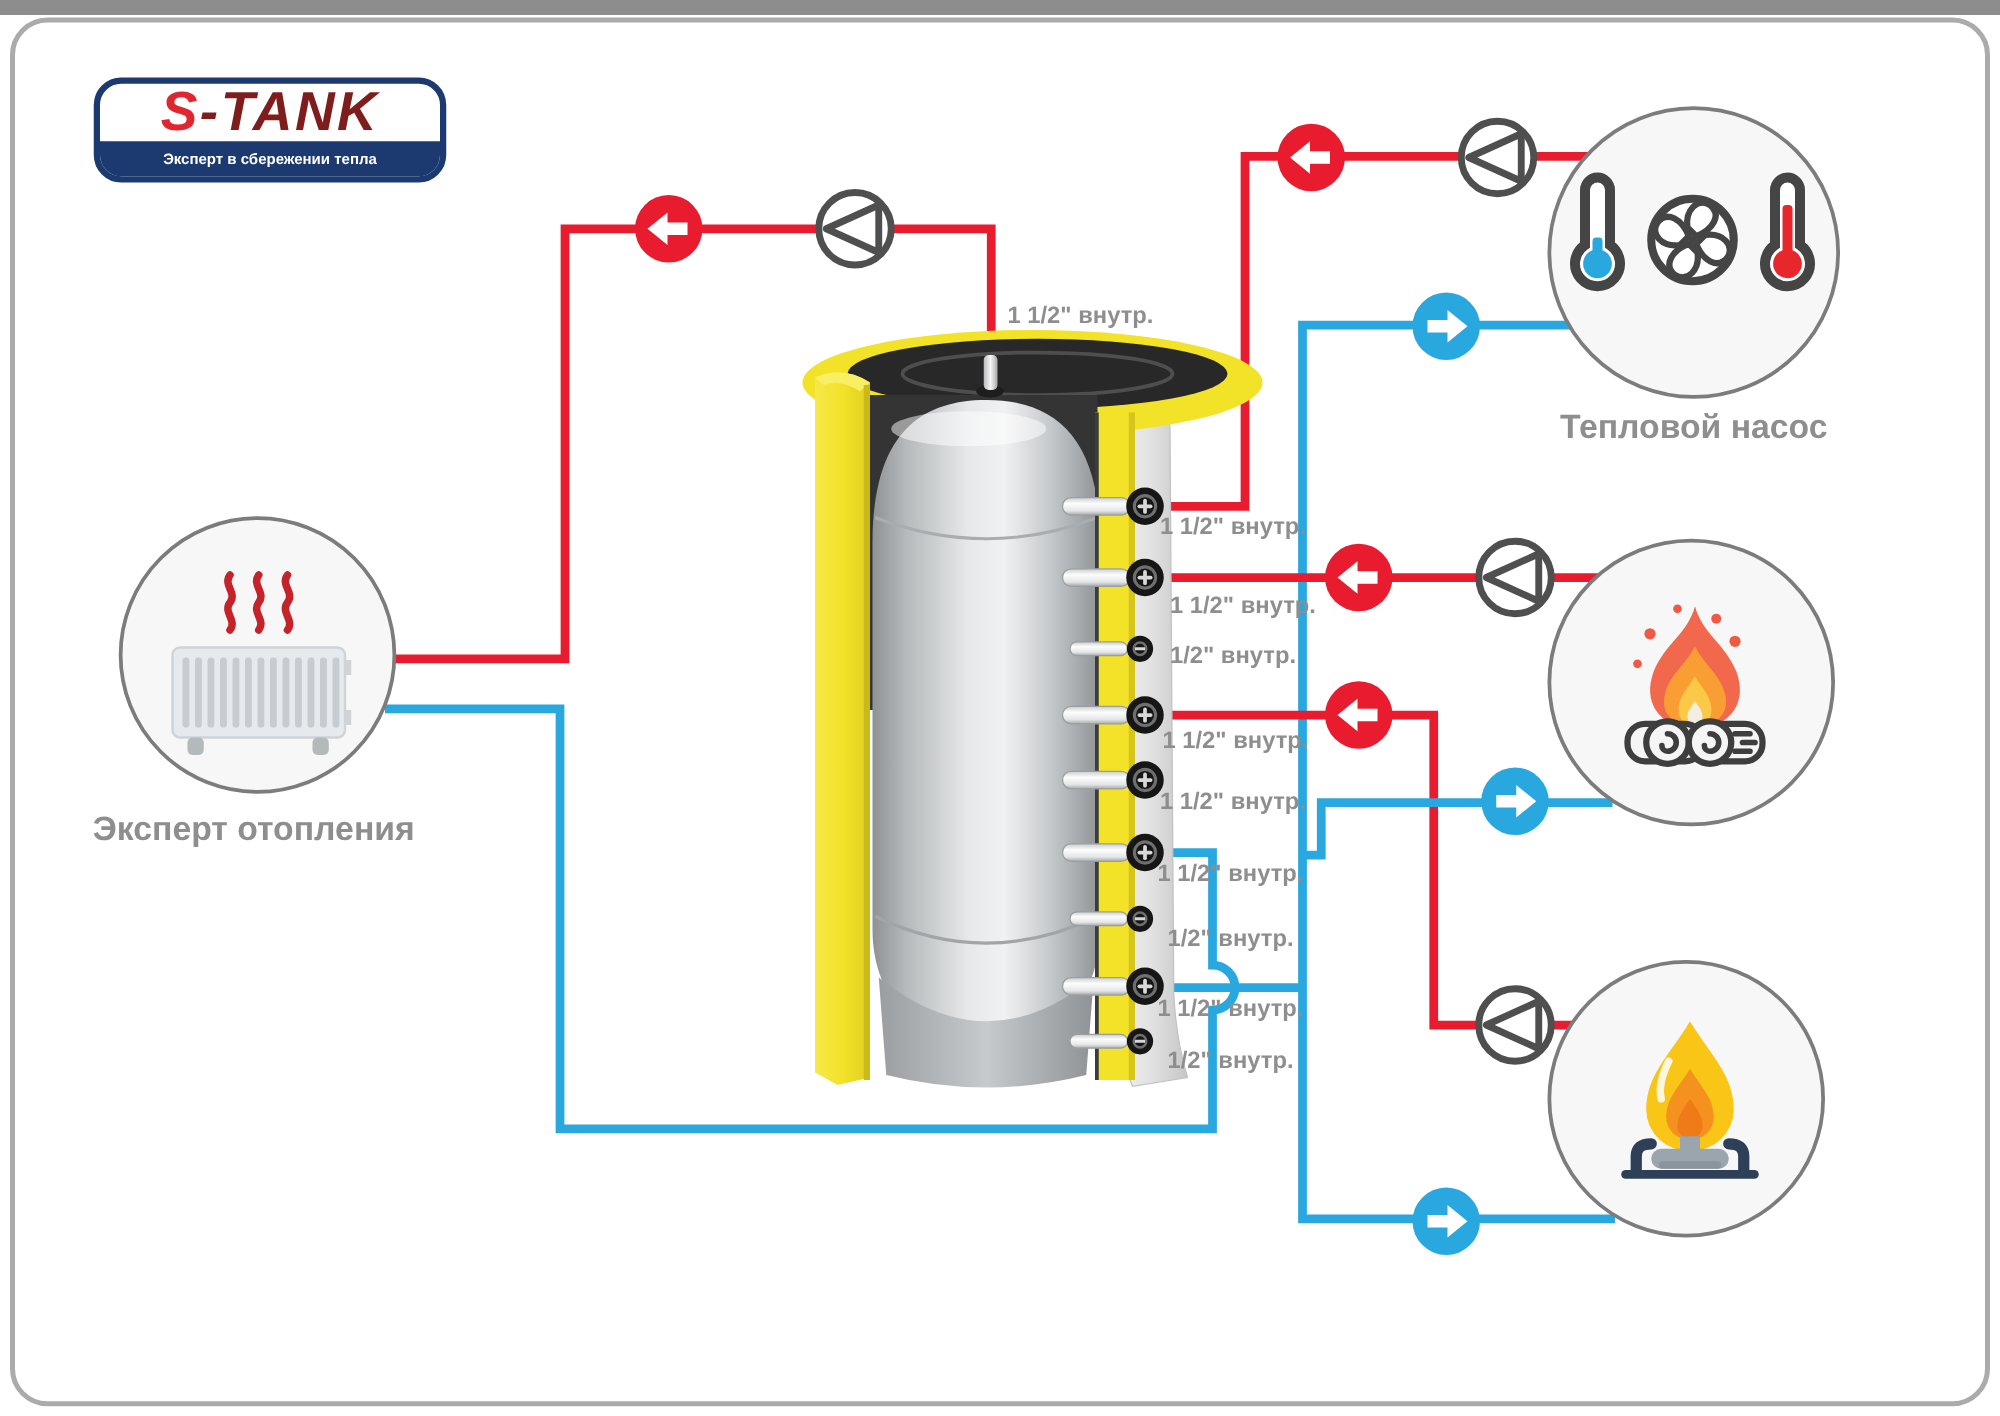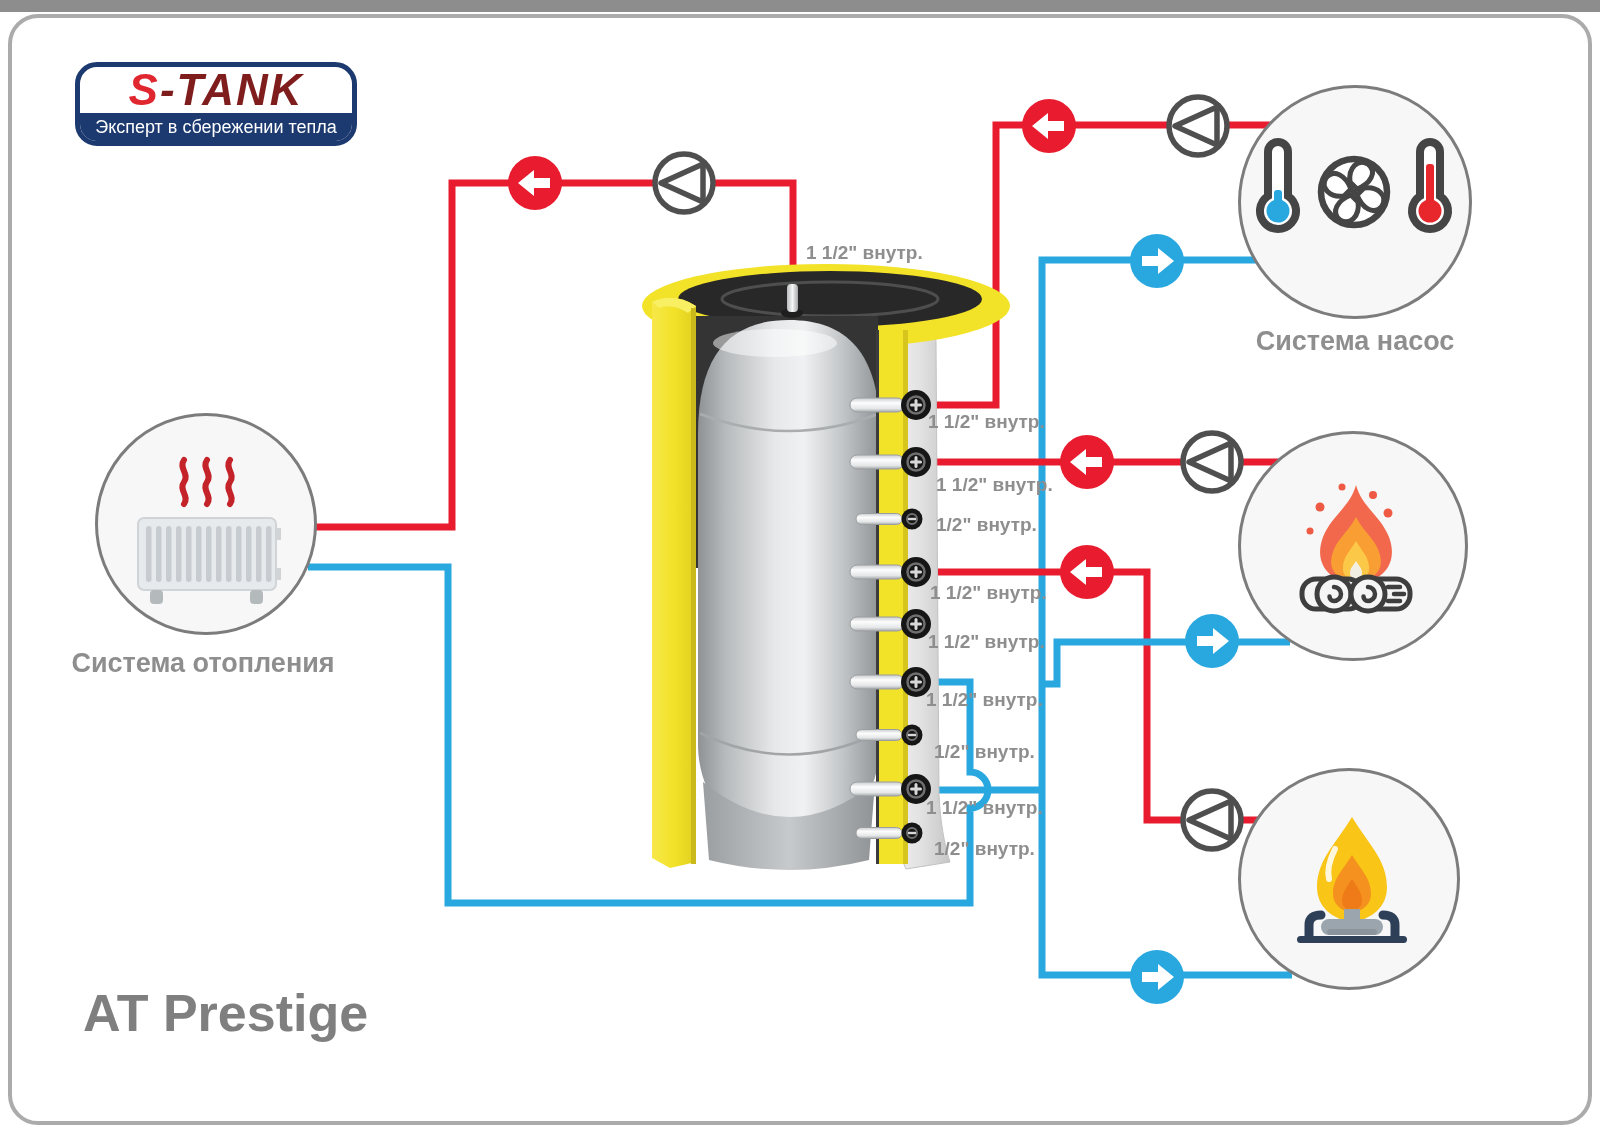--- a/index.html
+++ b/index.html
@@ -10,21 +10,21 @@
          border-radius:30px;pointer-events:none;}
   .layer{position:absolute;left:0;top:0;}
   
   .logo{position:absolute;left:75px;top:62px;width:282px;height:84px;background:#ffffff;
         border:5px solid #1d3a70;border-radius:22px;overflow:hidden;box-sizing:border-box;}
   .logo-top{height:46px;display:flex;align-items:center;justify-content:center;
             font-style:italic;font-weight:800;font-size:44px;letter-spacing:2px;line-height:1;}
   .logo-top .s{color:#e0262f;}
   .logo-top .rest{color:#7f1d1d;}
   .logo-strip{position:absolute;left:0;right:0;bottom:0;height:28px;background:#1d3a70;color:#ffffff;
-              display:flex;align-items:center;justify-content:center;font-size:18px;font-weight:400;}
+              display:flex;align-items:center;justify-content:center;font-size:12px;font-weight:700;}
   
   .node{position:absolute;border-radius:50%;background:#f7f7f7;border:3px solid #7c7c7c;box-sizing:border-box;}
   .node svg{position:absolute;}
   .lbl{position:absolute;font-weight:bold;color:#8e8e8e;white-space:nowrap;}
   .port-lbl{font-size:19px;}
   .node-lbl{font-size:27px;text-align:center;}
   .title{position:absolute;left:83px;top:983px;font-size:52px;font-weight:bold;color:#7f7f7f;}
 </style>
 </head>
 <body>
@@ -262,21 +262,21 @@
         <rect x="134" y="74" width="5.5" height="56" rx="2.7"></rect>
           <rect x="144" y="74" width="5.5" height="56" rx="2.7"></rect>
         <rect x="154" y="74" width="5.5" height="56" rx="2.7"></rect>
       </g>
       <rect x="164" y="76" width="5" height="12" fill="#d0d4d7"></rect>
         <rect x="164" y="116" width="5" height="12" fill="#d0d4d7"></rect>
       <rect x="38" y="138" width="13" height="14" rx="4" fill="#b4b9bc"></rect>
         <rect x="138" y="138" width="13" height="14" rx="4" fill="#b4b9bc"></rect>
     </svg>
   </div>
-  <div class="lbl node-lbl" style="left:53px;top:648px;width:300px;">Система отопления</div>
+  <div class="lbl node-lbl" style="left:53px;top:648px;width:300px;">Эксперт отопления</div>
 
   <div class="node" style="left:1238px;top:85px;width:234px;height:234px;">
     <svg width="210" height="140" style="left:9px;top:42px;" viewBox="0 0 210 140">
       <g transform="translate(28,62)">
         <path d="M-10 -40 A10 10 0 0 1 10 -40 V4 A18 18 0 1 1 -10 4 Z" fill="#ffffff" stroke="#454545" stroke-width="8"></path>
         <rect x="-4" y="-2" width="8" height="16" rx="3" fill="#29a8e0"></rect>
         <circle cx="0" cy="19" r="11.5" fill="#29a8e0"></circle>
       </g>
       <g transform="translate(104,62)">
         <circle r="33" fill="#ffffff" stroke="#454545" stroke-width="6.5"></circle>
@@ -288,21 +288,21 @@
         </g>
         <circle r="3" fill="#454545"></circle>
       </g>
       <g transform="translate(180,62)">
         <path d="M-10 -40 A10 10 0 0 1 10 -40 V4 A18 18 0 1 1 -10 4 Z" fill="#ffffff" stroke="#454545" stroke-width="8"></path>
         <rect x="-4" y="-28" width="8" height="44" rx="3" fill="#e8272c"></rect>
         <circle cx="0" cy="19" r="11.5" fill="#e8272c"></circle>
       </g>
     </svg>
   </div>
-  <div class="lbl node-lbl" style="left:1205px;top:326px;width:300px;">Система насос</div>
+  <div class="lbl node-lbl" style="left:1205px;top:326px;width:300px;">Тепловой насос</div>
 
   <div class="node" style="left:1238px;top:431px;width:230px;height:230px;">
     <svg width="160" height="150" style="left:35px;top:45px;" viewBox="0 0 160 150">
       <g fill="#ef5a44">
         <circle cx="44" cy="28" r="4.5"></circle>
           <circle cx="66" cy="8" r="3.5"></circle>
           <circle cx="97" cy="16" r="4"></circle>
         <circle cx="112" cy="34" r="4.5"></circle>
           <circle cx="34" cy="52" r="3.5"></circle>
       </g>
@@ -347,14 +347,13 @@
   <div class="lbl port-lbl" style="left:928px;top:411px;">1 1/2" внутр.</div>
   <div class="lbl port-lbl" style="left:936px;top:474px;">1 1/2" внутр.</div>
   <div class="lbl port-lbl" style="left:936px;top:514px;">1/2" внутр.</div>
   <div class="lbl port-lbl" style="left:930px;top:582px;">1 1/2" внутр.</div>
   <div class="lbl port-lbl" style="left:928px;top:631px;">1 1/2" внутр.</div>
   <div class="lbl port-lbl" style="left:926px;top:689px;">1 1/2" внутр.</div>
   <div class="lbl port-lbl" style="left:934px;top:741px;">1/2" внутр.</div>
   <div class="lbl port-lbl" style="left:926px;top:797px;">1 1/2" внутр.</div>
   <div class="lbl port-lbl" style="left:934px;top:838px;">1/2" внутр.</div>
 
-  <div class="title">AT Prestige</div>
 </div>
 
 </body></html>

